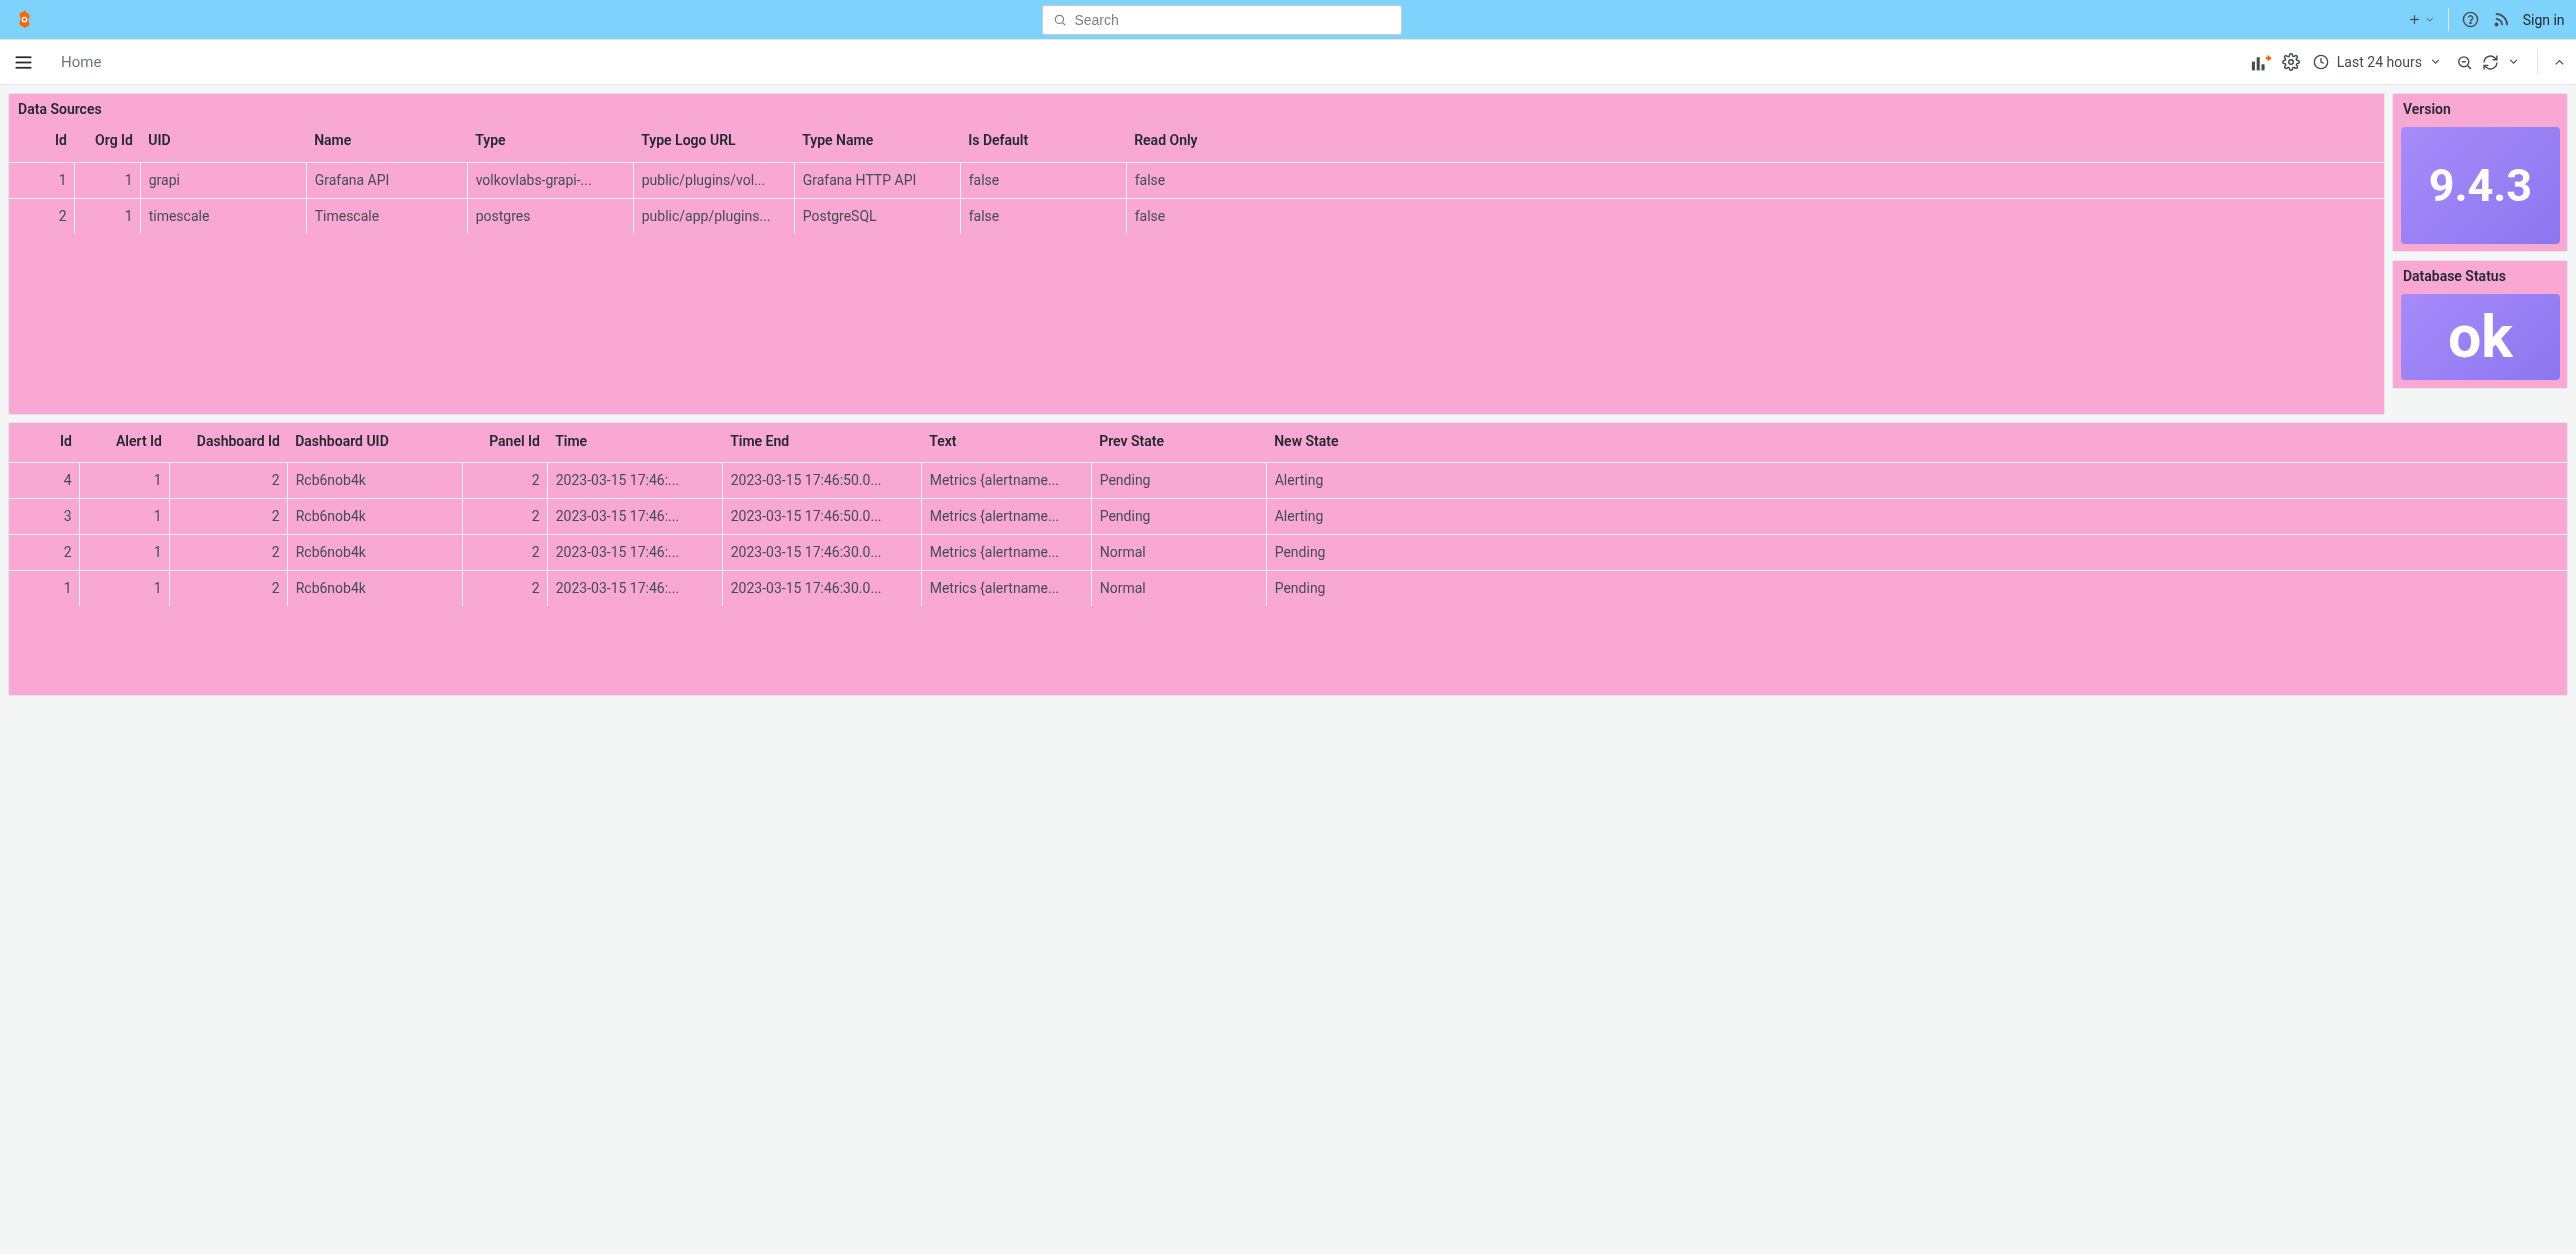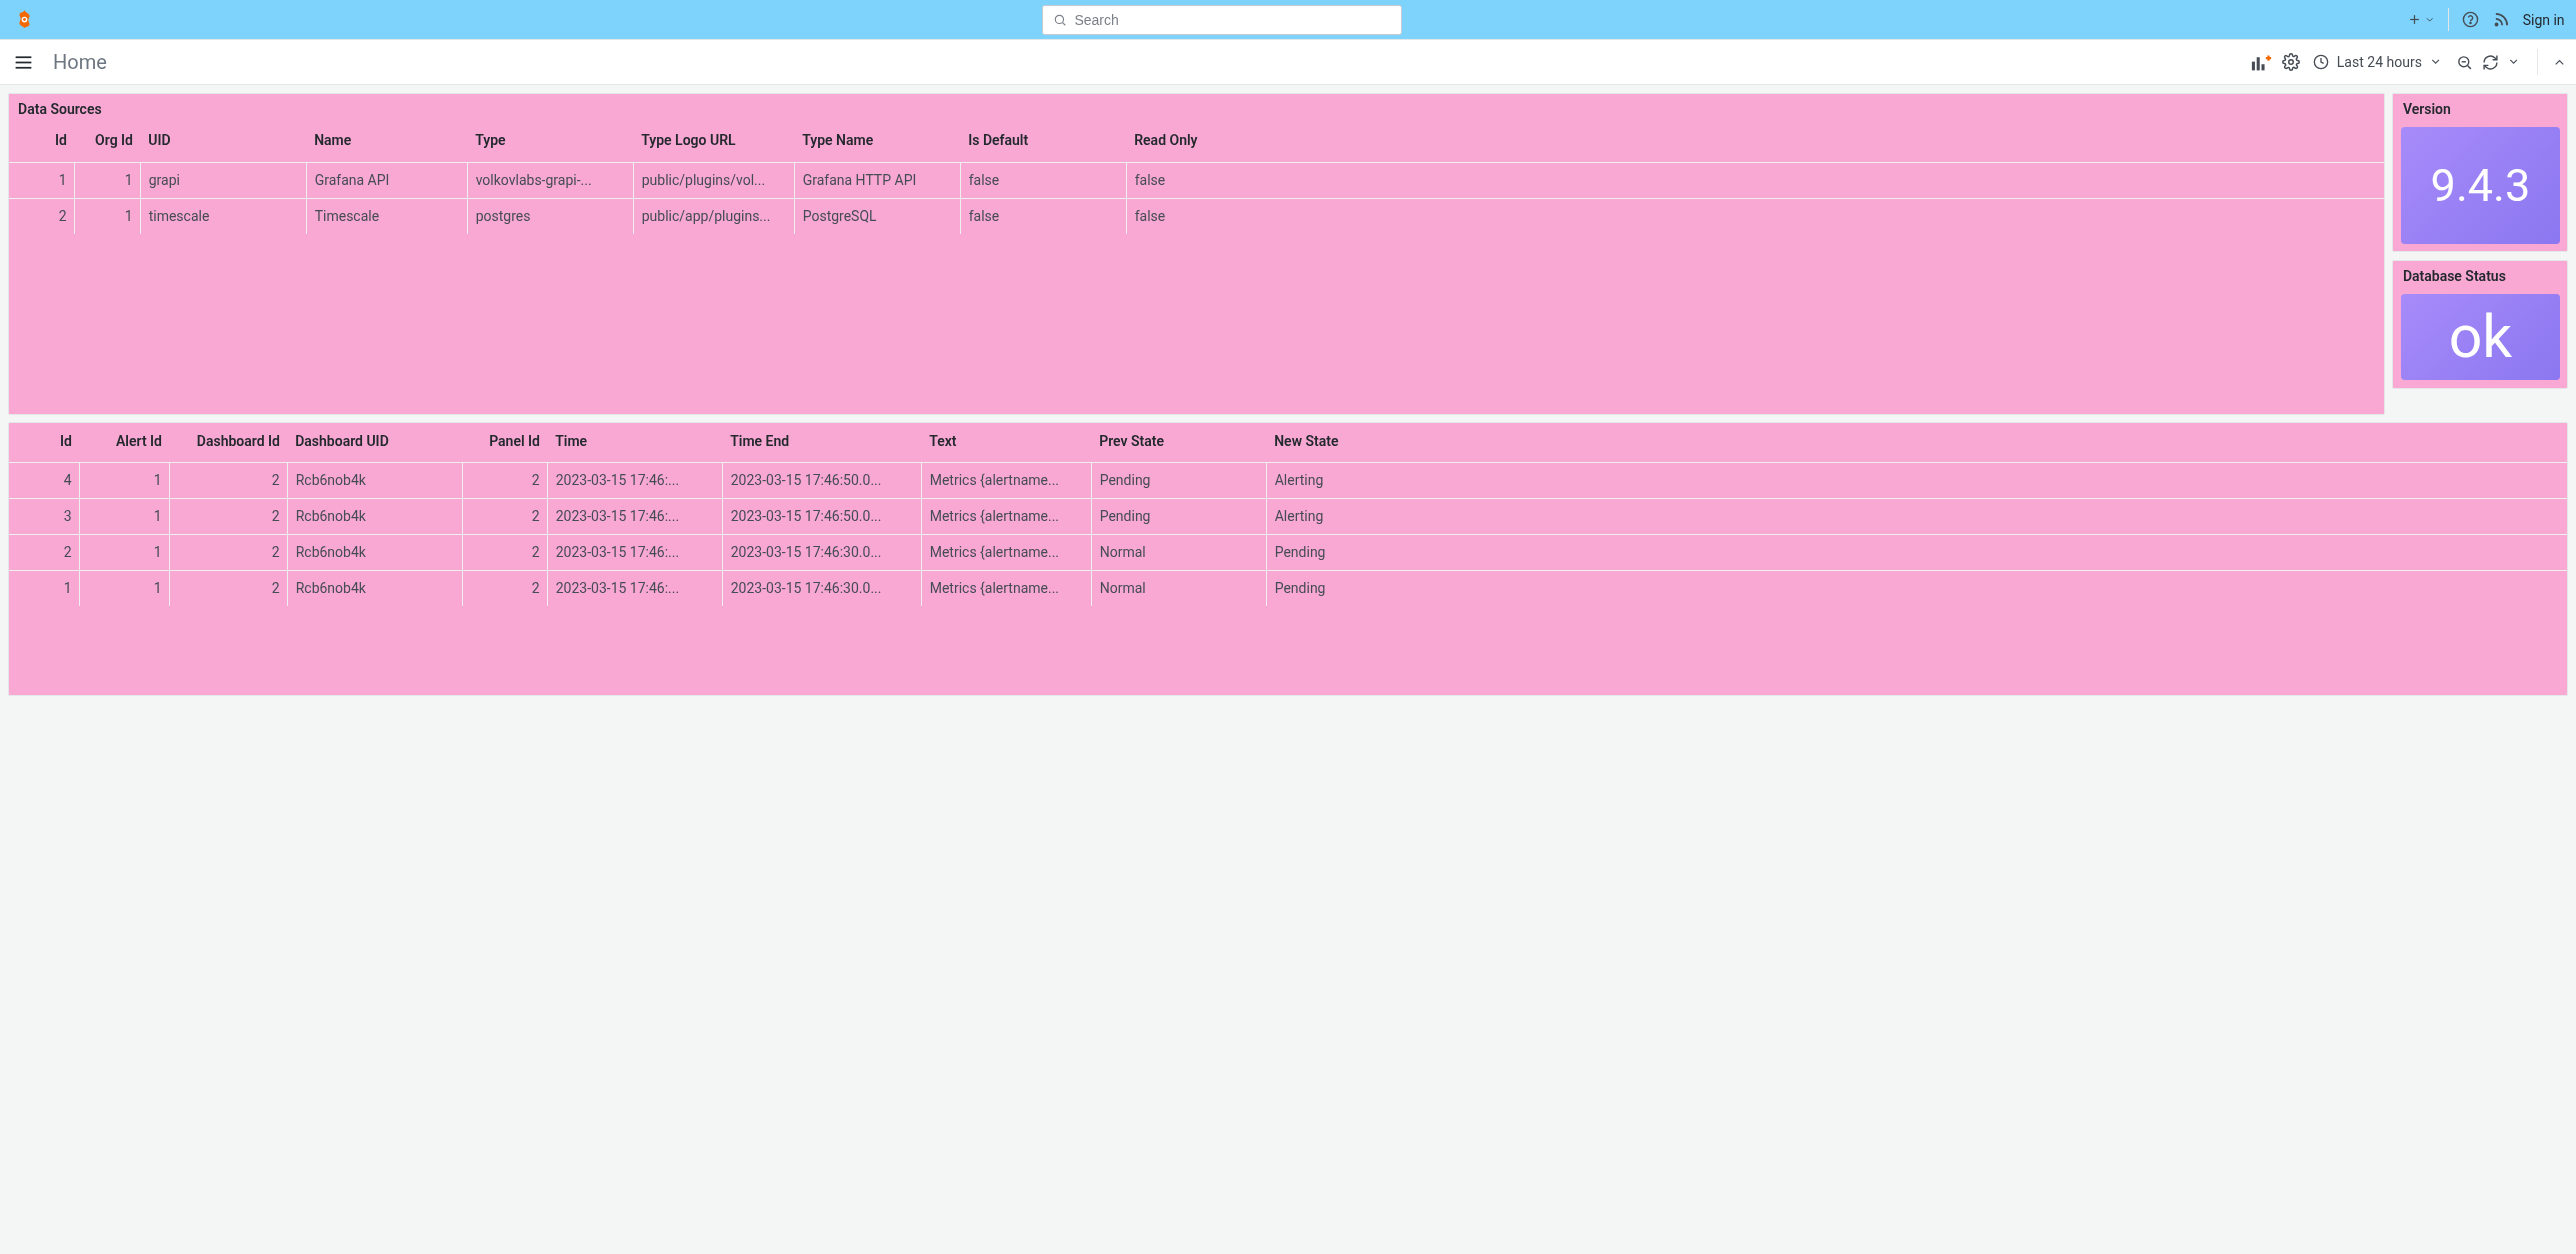--- a/index.html
+++ b/index.html
@@ -32,39 +32,39 @@
 .icon-btn { display: inline-flex; align-items: center; justify-content: center; cursor: pointer; color: #464c54; }
 .icon-btn svg { display: block; }
 .vdiv { width: 0.9px; height: 23px; background: #e4e7e7; }
 .signin { font-size: 14px; color: #24292e; cursor: pointer; }
 
 .toolbar {
   height: 45px; background: #fff; border-bottom: 0.9px solid #e4e7e7;
   display: flex; align-items: center; padding: 0 9.5px;
 }
 .hamburger { cursor: pointer; padding: 3.8px; margin-right: 15px; }
-.breadcrumb { font-size: 20px; color: #6e7781; }
+.breadcrumb { font-size: 15px; color: #6e7781; margin-left: 8px; }
 .toolbar-right { margin-left: auto; display: flex; align-items: center; gap: 9.5px; justify-content: center; }
 .timerange {
   display: inline-flex; align-items: center; gap: 7.6px;
   padding: 5.7px 3.8px; border-radius: 1.9px; cursor: pointer; color: #464c54; font-size: 14px;
 }
 .tb-group { display: inline-flex; align-items: center; gap: 3.8px; }
 .chevbox { padding: 3.8px; cursor: pointer; }
 .vdiv2 { width: 0.9px; height: 26.5px; background: #e4e7e7; margin: 0 3.8px; }
 
 .content { padding: 7.6px; display: grid; grid-template-columns: 1fr 176px; gap: 7.6px; }
 .panel { background: #f9a8d4; border: 0.9px solid #e4e7e7; border-radius: 1.9px; }
 .panel-title { font-weight: 600; font-size: 14px; padding: 7.6px 9.5px 5.7px; color: #24292e; }
 .panel-body { padding: 0 0 7.6px; }
 .big-stat {
   margin: 3.8px 7.6px 7.6px; border-radius: 3.8px;
   background: linear-gradient(135deg, #a78bfa 0%, #8b77f0 100%);
   color: #fff; display: flex; align-items: center; justify-content: center;
-  font-weight: 400;
+  font-weight: 700;
 }
 .stat-version { height: 117px; font-size: 45px; }
 .stat-ok { height: 86px; font-size: 59px; }
 
 table { width: 100%; border-collapse: collapse; table-layout: fixed; }
 th { text-align: left; font-weight: 600; font-size: 14px; padding: 9.5px 7.6px 13.2px; color: #24292e; border: none; }
 td { padding: 9.5px 7.6px; font-size: 14px; border-top: 0.9px solid #eef0f0; border-right: 0.9px solid #eef0f0; white-space: nowrap; overflow: hidden; text-overflow: ellipsis; color: #464c54; }
 td:last-child { border-right: none; }
 .num { text-align: right; }
 

